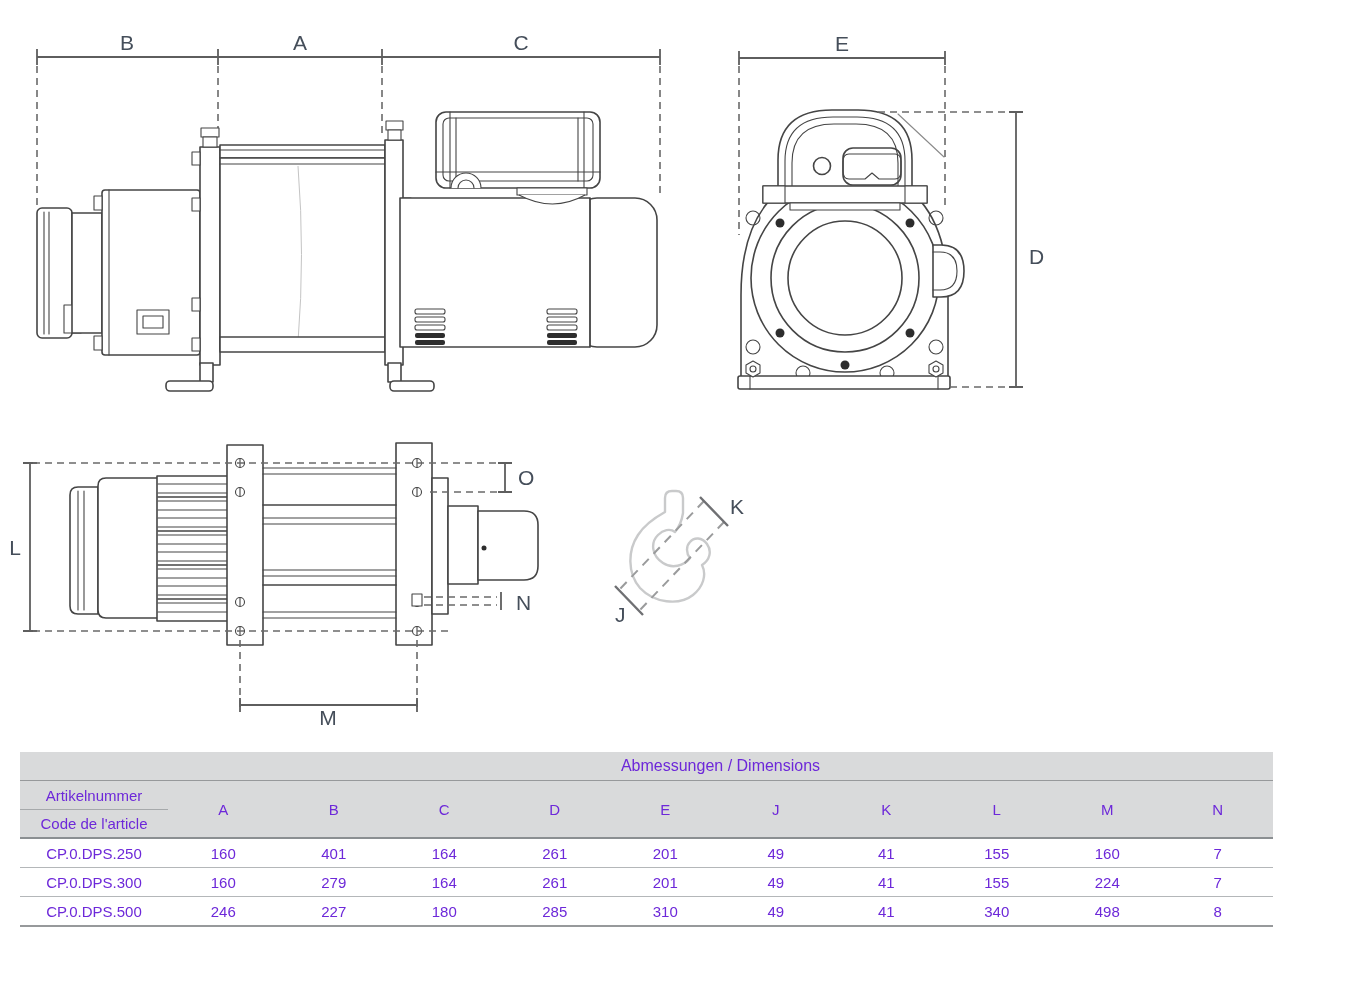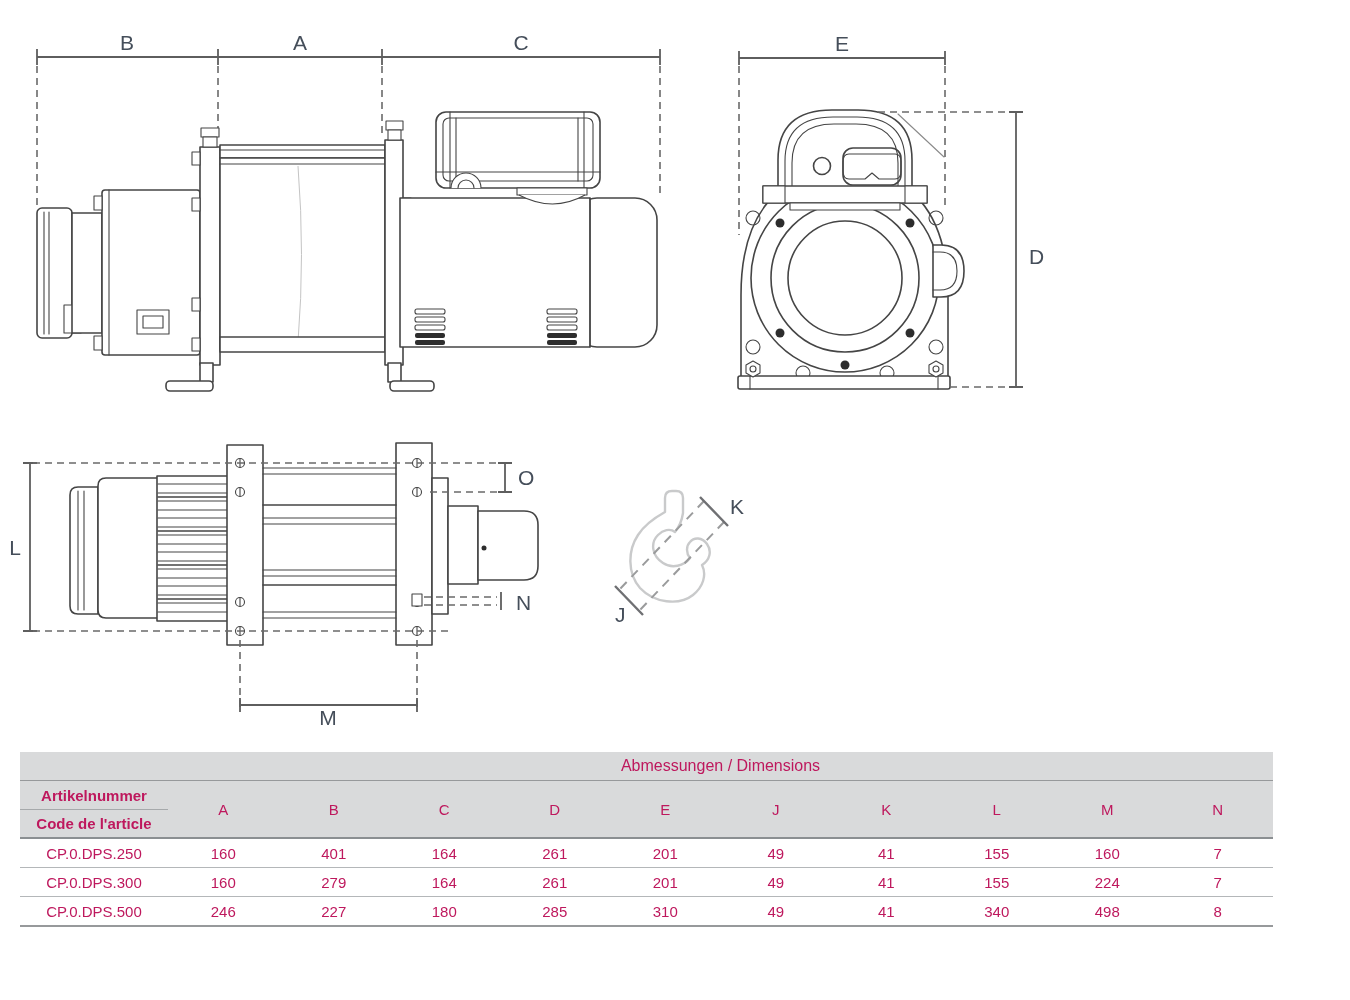--- a/index.html
+++ b/index.html
@@ -15,26 +15,26 @@
   .dash {stroke:#6a6a6a;fill:none;stroke-width:1.6;stroke-dasharray:7 5;}
   .faint{stroke:#c4c4c4;fill:none;stroke-width:1;}
   .blk  {fill:#2d2d2d;stroke:none;}
   .dimlabel{font:21px "Liberation Sans",sans-serif;fill:#454e5a;}
   .hook {stroke:#c9cacb;fill:#ffffff;stroke-width:2.4;stroke-linejoin:round;}
   .hookdash{stroke:#9a9b9c;fill:none;stroke-width:2;stroke-dasharray:9 7;}
   .hooktick{stroke:#6f7073;fill:none;stroke-width:2.4;}
 
   
   .tablezone{position:absolute;left:20px;top:752px;width:1253px;}
-  table{border-collapse:collapse;table-layout:fixed;width:100%;color:#be185d;}
+  table{border-collapse:collapse;table-layout:fixed;width:100%;color:#6d28d9;}
   th,td{font-weight:400;font-family:"Liberation Sans",sans-serif;}
   .title-row th{background:#d9dadb;height:26px;font-size:16px;border-bottom:1px solid #97999b;text-align:center;}
   .head-row th{background:#d9dadb;height:54px;font-size:15px;border-bottom:2px solid #8b8f92;text-align:center;vertical-align:middle;}
   .article-head{padding:0;}
-  .ah1,.ah2{height:27px;line-height:27px;font-size:15px;font-weight:bold;}
+  .ah1,.ah2{height:27px;line-height:27px;font-size:15px;}
   .ah2{border-top:1px solid #a6a9ab;}
   tbody td{height:26px;text-align:center;font-size:15px;border-bottom:1px solid #b4b7b9;background:#fff;}
   tbody tr:last-child td{border-bottom:2px solid #97999b;}
 </style>
 </head>
 <body>
 
 <div class="canvas">
 
 <svg class="drawings" width="1350" height="745" viewBox="0 0 1350 745">

